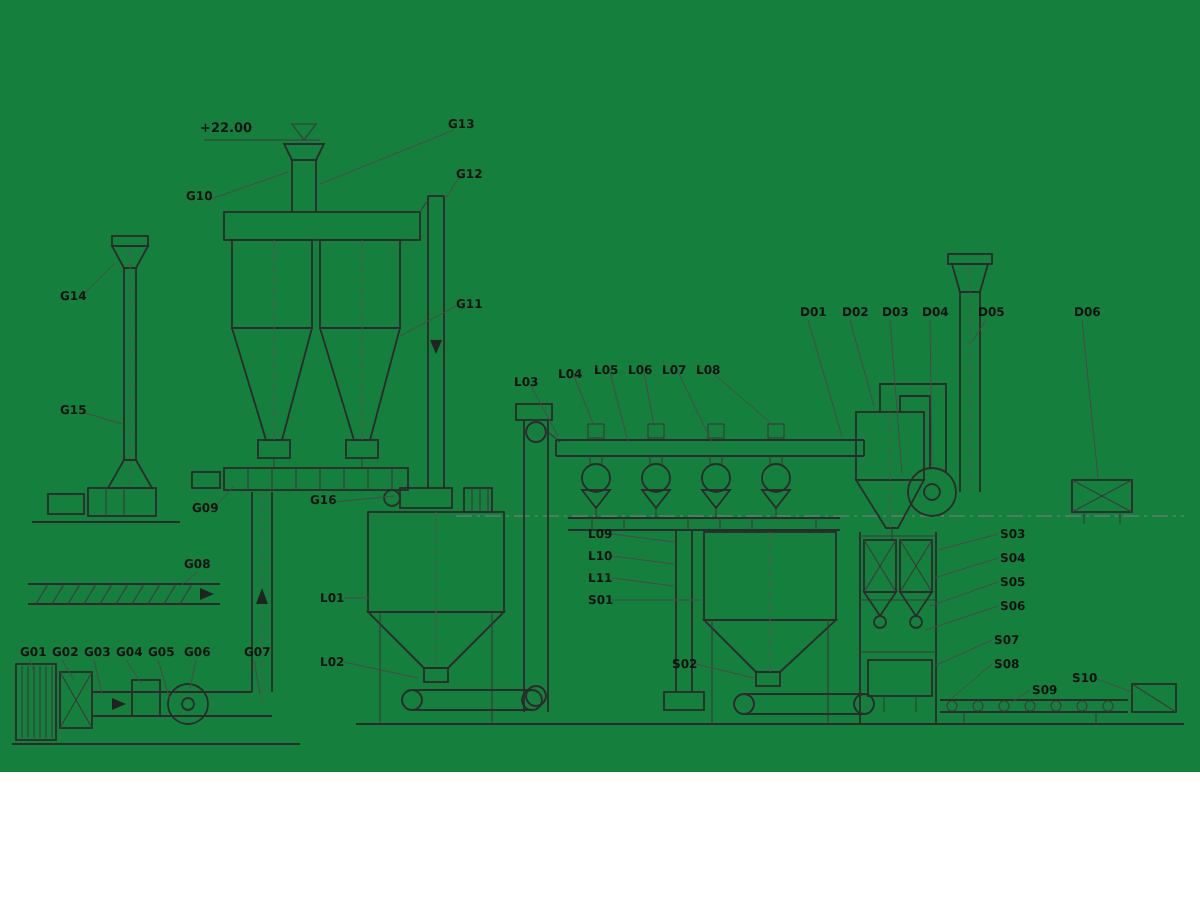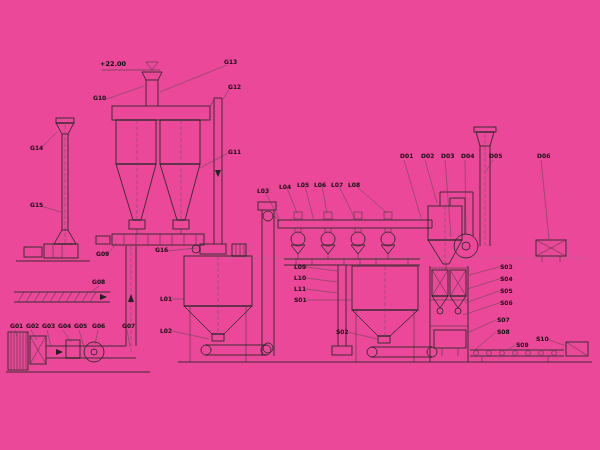--- a/index.html
+++ b/index.html
@@ -1,16 +1,16 @@
 <!DOCTYPE html>
 <html><head>
 <meta charset="utf-8">
 <style>
   html,body{margin:0;padding:0;background:#ffffff}
-  .canvas{position:relative;width:600px;height:450px;background:#ec4899;overflow:hidden}
+  .canvas{position:relative;width:600px;height:386px;background:#15803d;overflow:hidden}
   svg{display:block}
   .ln{stroke:#2b2b2b;stroke-width:.9;fill:none;stroke-linejoin:miter;stroke-linecap:butt}
   .thin{stroke:#3a3a3a;stroke-width:.55;fill:none}
   .leader{stroke:#4a4a4a;stroke-width:.5;fill:none}
   .dash{stroke:#555;stroke-width:.5;stroke-dasharray:4 2;fill:none}
   .dashdot{stroke:#808080;stroke-width:.5;stroke-dasharray:8 2.5 1.5 2.5;fill:none}
   .fillk{fill:#222;stroke:none}
   .lbl{font:600 6px "DejaVu Sans","Liberation Sans",sans-serif;fill:#111;stroke:none}
   .elev{font:600 6.5px "DejaVu Sans","Liberation Sans",sans-serif;fill:#111;stroke:none}
 </style>

